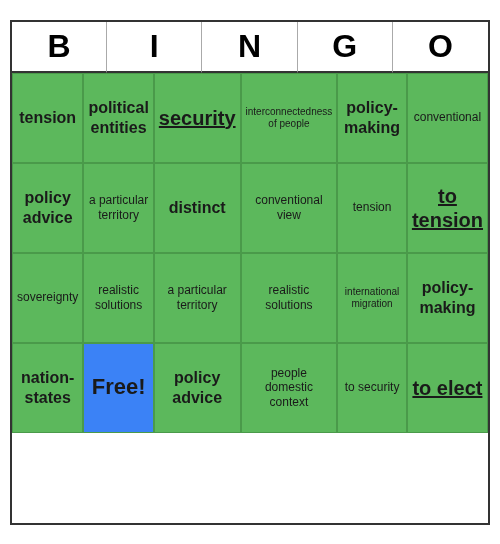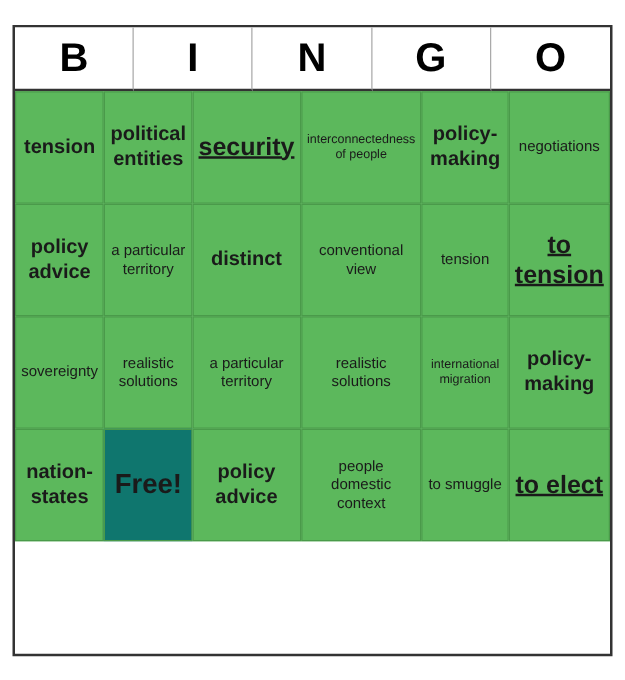--- a/index.html
+++ b/index.html
@@ -65,21 +65,21 @@
     }
     .text-xsmall {
       font-size: 10px;
       text-align: center;
     }
     .free-cell {
       font-size: 22px;
       font-weight: bold;
     }
     .cell-free-bg {
-      background: #0f766e;
+      background: #3b82f6;
     }
   </style>
 </head>
 <body>
 
 <div class="bingo-container">
   <div class="bingo-header">
   <div class="bingo-header-cell">B</div>
       <div class="bingo-header-cell">I</div>
       <div class="bingo-header-cell">N</div>
@@ -96,21 +96,21 @@
       <div class="bingo-cell">
         <span class="text-large">security</span>
       </div>
       <div class="bingo-cell">
         <span class="text-xsmall">interconnectedness of people</span>
       </div>
       <div class="bingo-cell">
         <span class="text-medium">policy-making</span>
       </div>
       <div class="bingo-cell">
-        <span class="text-small">negotiations</span>
+        <span class="text-small">conventional</span>
       </div>
       <div class="bingo-cell">
         <span class="text-medium">policy advice</span>
       </div>
       <div class="bingo-cell">
         <span class="text-small">a particular territory</span>
       </div>
       <div class="bingo-cell">
         <span class="text-medium">distinct</span>
       </div>
@@ -147,19 +147,19 @@
       <div class="bingo-cell cell-free-bg">
         <span class="free-cell">Free!</span>
       </div>
       <div class="bingo-cell">
         <span class="text-medium">policy advice</span>
       </div>
       <div class="bingo-cell">
         <span class="text-small">people domestic context</span>
       </div>
       <div class="bingo-cell">
-        <span class="text-small">to smuggle</span>
+        <span class="text-small">to security</span>
       </div>
       <div class="bingo-cell">
         <span class="text-large">to elect</span>
       </div>
     </div>
 </div>
 
 </body></html>

